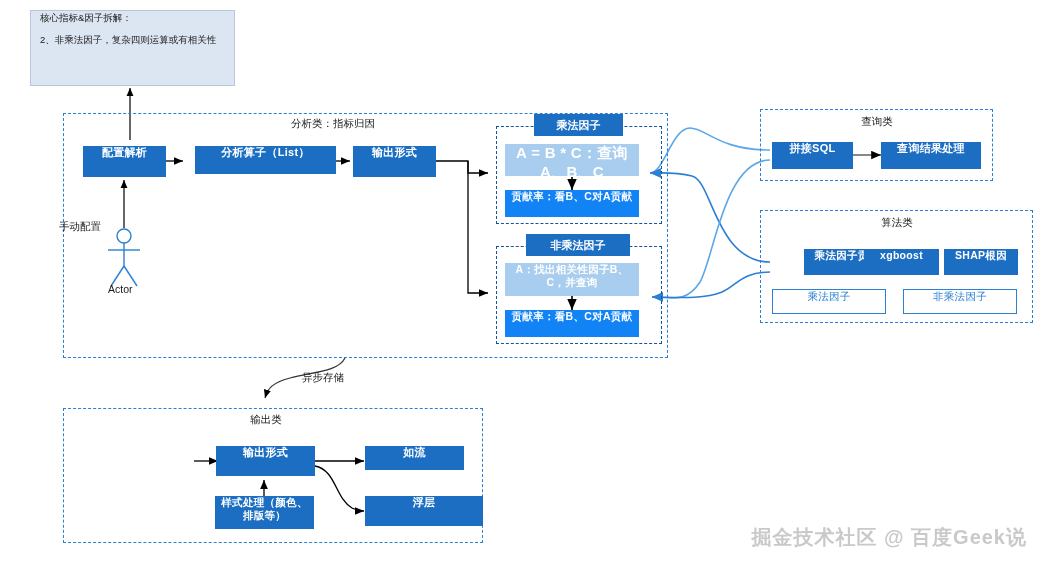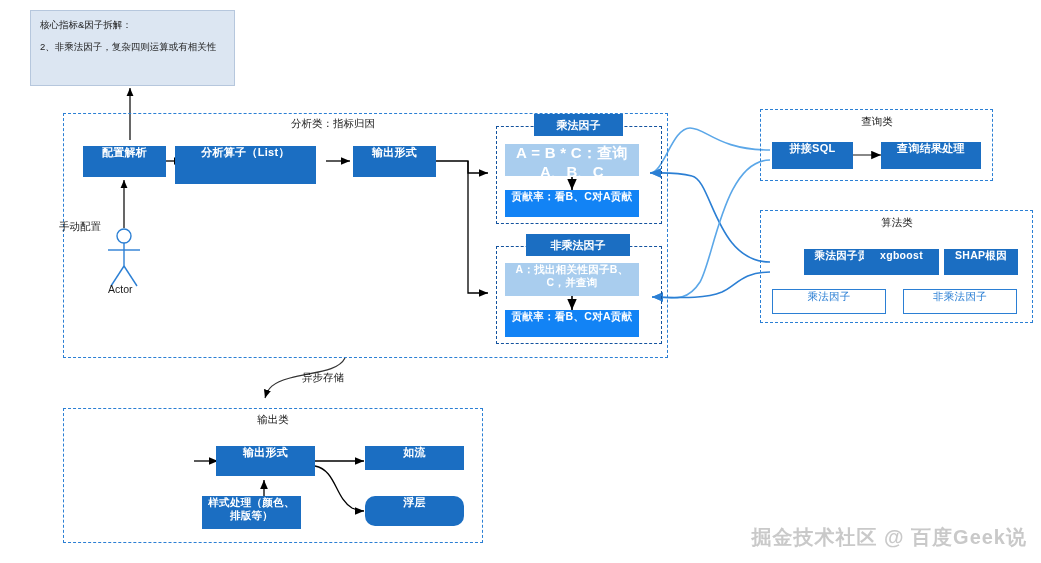--- a/index.html
+++ b/index.html
@@ -11,21 +11,21 @@
   .canvas{position:absolute;left:0;top:0;width:1041px;height:563px;}
   .svg-layer{position:absolute;left:0;top:0;width:1041px;height:563px;pointer-events:none;}
 
   
   .abs{position:absolute;box-sizing:border-box;}
 
   
   .note{
     left:30px;top:10px;width:205px;height:76px;
     background:#dce6f2;border:1px solid #b6c7dd;
-    padding:7px 9px;font-size:9.5px;color:#1a1a1a;line-height:1.55;
+    padding:0 9px;font-size:9.5px;color:#1a1a1a;line-height:1.55;
   }
   .note .nline{white-space:nowrap;}
   .note .nspace{height:7px;}
 
   
   .dashed{border:1px dashed #2b7fd4;background:transparent;}
   .dashed-dark{border:1px dashed #14539e;background:transparent;}
 
   .grp-title{
     position:absolute;font-size:10.5px;color:#1a1a1a;
@@ -121,21 +121,21 @@
     <div class="nspace"></div>
     <div class="nline">2、非乘法因子，复杂四则运算或有相关性</div>
   </div>
 
   <div class="abs dashed" style="left:63px;top:113px;width:605px;height:245px;"></div>
   <div class="grp-title" style="left:248px;top:117px;width:170px;">分析类：指标归因</div>
 
   <div class="bx" style="left:83px;top:146px;width:83px;height:31px;">
     <span>配置解析</span>
   </div>
-  <div class="bx" style="left:175px;top:146px;width:141px;height:38px;">
+  <div class="bx" style="left:195px;top:146px;width:141px;height:28px;">
     <span>分析算子（List）</span>
   </div>
   <div class="bx" style="left:353px;top:146px;width:83px;height:31px;">
     <span>输出形式</span>
   </div>
 
   <div class="lbl" style="left:59px;top:220px;">手动配置</div>
   <div class="lbl" style="left:108px;top:283px;">Actor</div>
 
   <div class="abs dashed-dark" style="left:496px;top:126px;width:166px;height:98px;"></div>
@@ -181,30 +181,30 @@
   <div class="bx hollow" style="left:772px;top:289px;width:114px;height:25px;font-size:10.5px;">
     <span>乘法因子</span>
   </div>
   <div class="bx hollow" style="left:903px;top:289px;width:114px;height:25px;font-size:10.5px;">
     <span>非乘法因子</span>
   </div>
 
   <div class="lbl" style="left:302px;top:371px;">异步存储</div>
 
   <div class="abs dashed" style="left:63px;top:408px;width:420px;height:135px;"></div>
-  <div class="grp-title" style="left:231px;top:413px;width:84px;">输出类</div>
+  <div class="grp-title" style="left:224px;top:413px;width:84px;">输出类</div>
 
   <div class="bx" style="left:216px;top:446px;width:99px;height:30px;">
     <span>输出形式</span>
   </div>
-  <div class="bx" style="left:202px;top:496px;width:99px;height:33px;font-size:10.5px;padding:0 4px;">
+  <div class="bx" style="left:215px;top:496px;width:99px;height:33px;font-size:10.5px;padding:0 4px;">
     <span>样式处理（颜色、排版等）</span>
   </div>
   <div class="bx" style="left:365px;top:446px;width:99px;height:24px;">
     <span>如流</span>
   </div>
-  <div class="bx" style="left:365px;top:496px;width:99px;height:30px;border-radius:10px;">
+  <div class="bx" style="left:365px;top:496px;width:118px;height:30px;">
     <span>浮层</span>
   </div>
 
   <div class="watermark">掘金技术社区 @ 百度Geek说</div>
 
 </div>
 
 </body></html>

